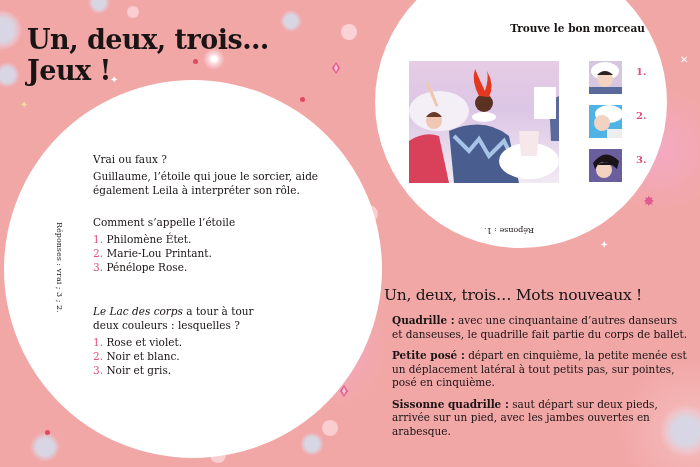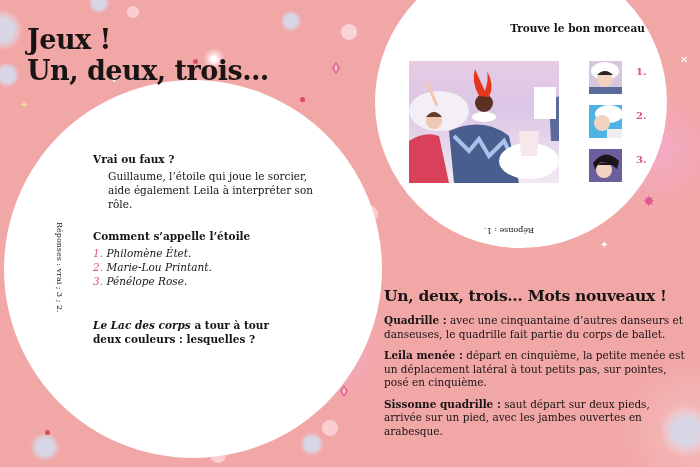--- a/index.html
+++ b/index.html
@@ -16,38 +16,38 @@
   .diamond{position:absolute;width:8px;height:12px;background:#e05a8e;
     clip-path:polygon(50% 0,100% 50%,50% 100%,0 50%);border:0;}
   .diamond::after{content:"";position:absolute;inset:2px;background:#f7c7d8;
     clip-path:polygon(50% 0,100% 50%,50% 100%,0 50%);}
   .circle{position:absolute;background:#fff;border-radius:50%;}
   #left-circle{left:4px;top:80px;width:378px;height:378px;}
   #right-circle{left:375px;top:-44px;width:292px;height:292px;}
   .title{position:absolute;left:27px;top:24px;font-family:"DejaVu Serif",serif;
     font-weight:bold;font-size:27px;line-height:31px;letter-spacing:-0.5px;}
   .quiz{position:absolute;left:93px;top:152px;width:240px;font-size:10.5px;line-height:14px;}
-  .quiz h3{margin:0 0 3px 0;font-size:10.5px;font-weight:bold;line-height:14px;}
-  .quiz p{margin:0 0 18px 15px;}
-  .quiz ol{list-style:none;margin:0 0 16px 0;padding:0;font-style:italic;}
+  .quiz h3{margin:0 0 3px 0;font-size:10.5px;font-weight:normal;line-height:14px;}
+  .quiz p{margin:0 0 18px 0;}
+  .quiz ol{list-style:none;margin:0 0 16px 0;padding:0;}
   .quiz ol li{margin:0;}
   .num{color:#e2507a;}
   .vertical{position:absolute;left:64px;top:222px;font-size:8px;white-space:nowrap;
     transform-origin:left top;transform:translate(0,0) rotate(90deg);color:#222;}
   .puzzle-title{position:absolute;left:395px;top:21px;width:250px;text-align:right;
     font-size:10.5px;font-weight:bold;line-height:15px;}
   .puzzle-img{position:absolute;left:409px;top:61px;width:150px;height:122px;overflow:hidden;
     background:linear-gradient(180deg,#e6cce4 0%,#dcc6e6 40%,#f1eaf2 100%);}
   .piece-hole{position:absolute;left:125px;top:26px;width:22px;height:32px;background:#fff;}
   .thumb{position:absolute;left:589px;width:33px;height:33px;overflow:hidden;}
   .thumb-label{position:absolute;left:636px;font-size:10px;font-weight:bold;color:#e2507a;}
   .answer-upside{position:absolute;left:484px;top:226px;font-size:8px;transform:rotate(180deg);white-space:nowrap;}
-  .words-title{position:absolute;left:384px;top:286px;font-size:15.5px;font-weight:bold;letter-spacing:-0.3px;}
+  .words-title{position:absolute;left:384px;top:286px;font-size:15.5px;font-weight:normal;letter-spacing:-0.3px;}
   .words{position:absolute;left:384px;top:314px;width:305px;font-size:10.5px;line-height:13.5px;}
-  .words p{margin:0 0 8px 0;}
+  .words p{margin:0 0 8px 8px;}
   .words b{font-weight:bold;}
 </style>
 </head>
 <body>
 
 <div class="bg"></div>
 
 <div class="bokeh" style="left:-18px;top:10px;width:40px;height:40px;background:radial-gradient(circle,#d8d6e4 40%,rgba(230,220,235,.4) 60%,rgba(255,255,255,0) 72%);"></div>
 <div class="bokeh" style="left:-6px;top:62px;width:26px;height:26px;background:radial-gradient(circle,#d8d6e4 40%,rgba(255,255,255,0) 70%);"></div>
 <div class="bokeh" style="left:88px;top:-8px;width:22px;height:22px;background:radial-gradient(circle,#d8d6e4 40%,rgba(255,255,255,0) 70%);"></div>
@@ -73,42 +73,47 @@
 <div class="spark" style="left:680px;top:55px;">✕</div>
 <div class="spark" style="left:20px;top:100px;color:#f3dd9a;">✦</div>
 <div class="spark" style="left:278px;top:400px;color:#e05a8e;font-size:18px;">✸</div>
 <div class="spark" style="left:643px;top:194px;color:#e05a8e;font-size:14px;">✸</div>
 
 <div class="circle" id="left-circle"></div>
 
 <div class="circle" id="right-circle"></div>
 
 <div class="title">
+  <div>Un, deux, trois…</div>
   <div>Jeux !</div>
-  <div>Un, deux, trois…</div>
 </div>
 
 <div class="quiz">
   <h3>Vrai ou faux ?</h3>
   <p>Guillaume, l’étoile qui joue le sorcier, aide également Leila à interpréter son rôle.</p>
 
   <h3>
     <span>Comment s’appelle l’étoile</span><br>
   </h3>
   <ol>
     <li><span class="num">1.</span> <span>Philomène Étet.</span></li>
     <li><span class="num">2.</span> <span>Marie-Lou Printant.</span></li>
     <li><span class="num">3.</span> <span>Pénélope Rose.</span></li>
   </ol>
 
   <h3>
     <br>
     <i>Le Lac des corps</i><span> a tour à tour</span><br>
     <span>deux couleurs : lesquelles ?</span>
   </h3>
+  <ol>
+    <li><span class="num">1.</span> <span>Rose et violet.</span></li>
+    <li><span class="num">2.</span> <span>Noir et blanc.</span></li>
+    <li><span class="num">3.</span> <span>Noir et gris.</span></li>
+  </ol>
 </div>
 
 <div class="vertical">Réponses : vrai ; 3 ; 2.</div>
 
 <div class="puzzle-title">
   <div>Trouve le bon morceau</div>
 </div>
 
 <div class="puzzle-img">
   <svg width="150" height="122" viewBox="0 0 150 122">
@@ -158,15 +163,15 @@
       <path d="M8 16 Q16 10 24 16" fill="#1a1418"></path>
     </svg>
 </div>
 <div class="thumb-label" style="top:154px;">3.</div>
 
 <div class="answer-upside">Réponse : 1.</div>
 
 <div class="words-title">Un, deux, trois… Mots nouveaux !</div>
 <div class="words">
   <p><b>Quadrille :</b><span> avec une cinquantaine d’autres danseurs et danseuses, le quadrille fait partie du corps de ballet.</span></p>
-  <p><b>Leila menée :</b><span> départ en cinquième, la petite menée est un déplacement latéral à tout petits pas, sur pointes, posé en cinquième.</span></p>
+  <p><b>Petite posé :</b><span> départ en cinquième, la petite menée est un déplacement latéral à tout petits pas, sur pointes, posé en cinquième.</span></p>
   <p><b>Sissonne quadrille :</b><span> saut départ sur deux pieds, arrivée sur un pied, avec les jambes ouvertes en arabesque.</span></p>
 </div>
 
 </body></html>

